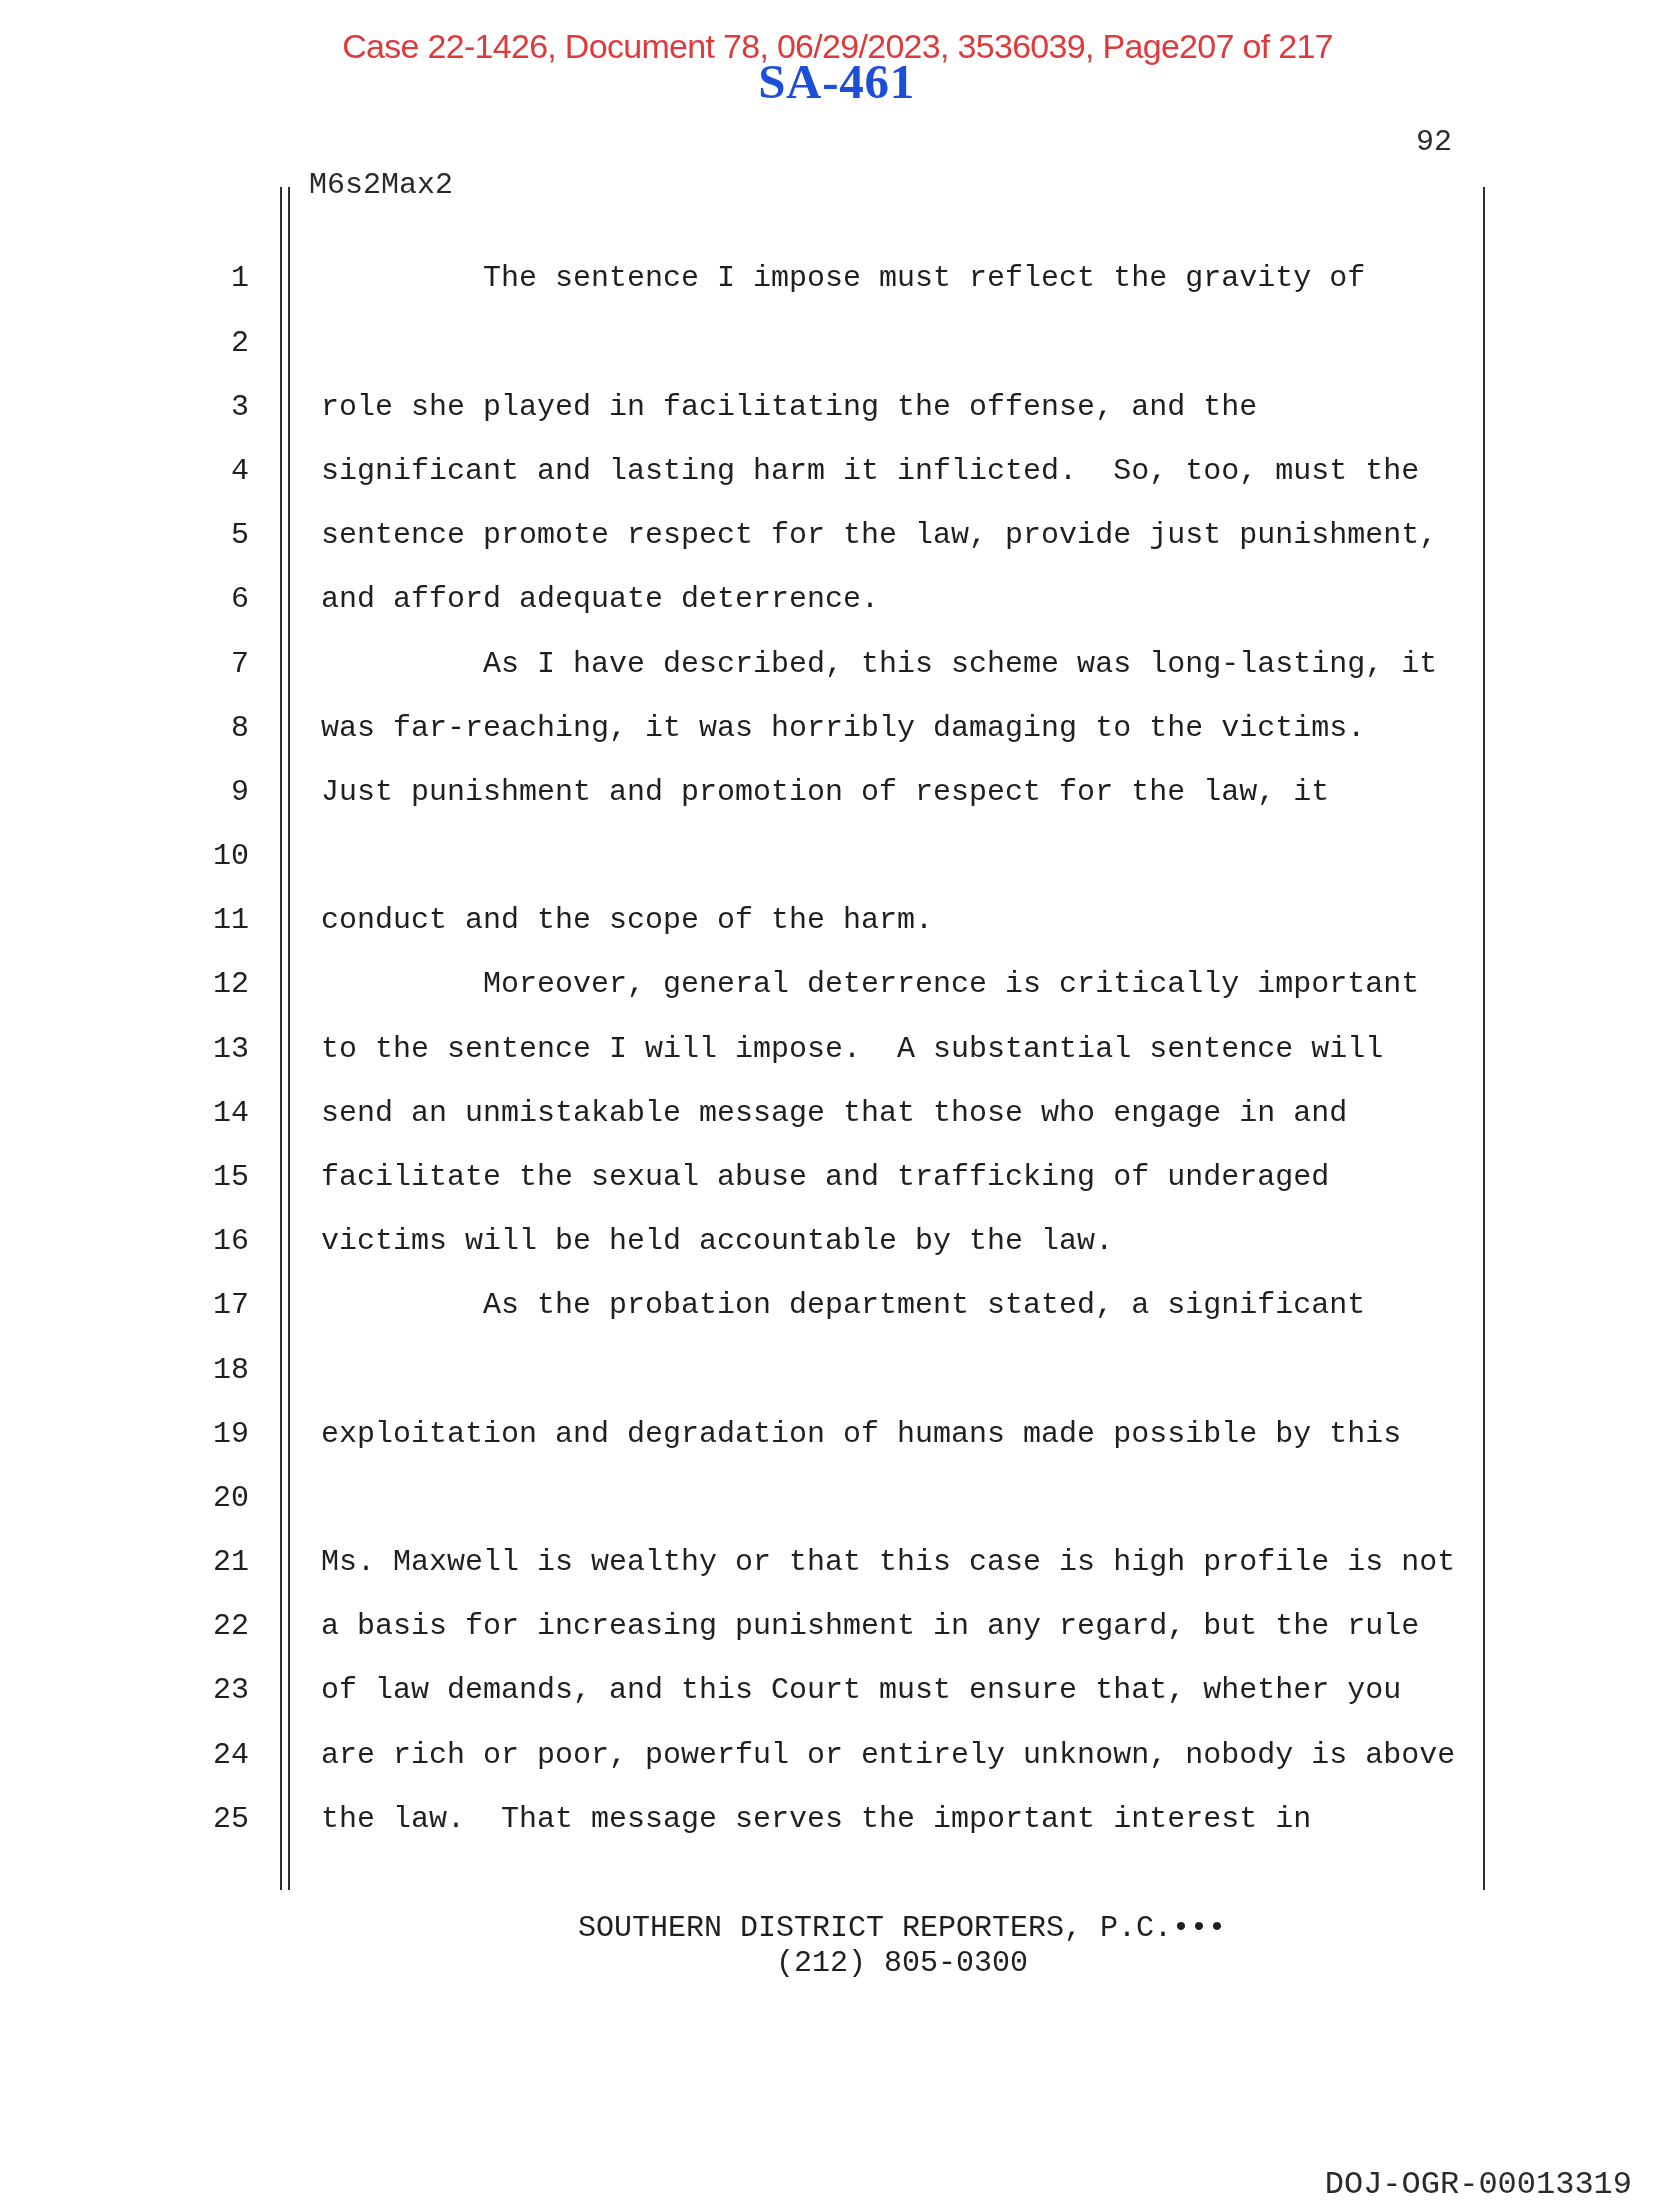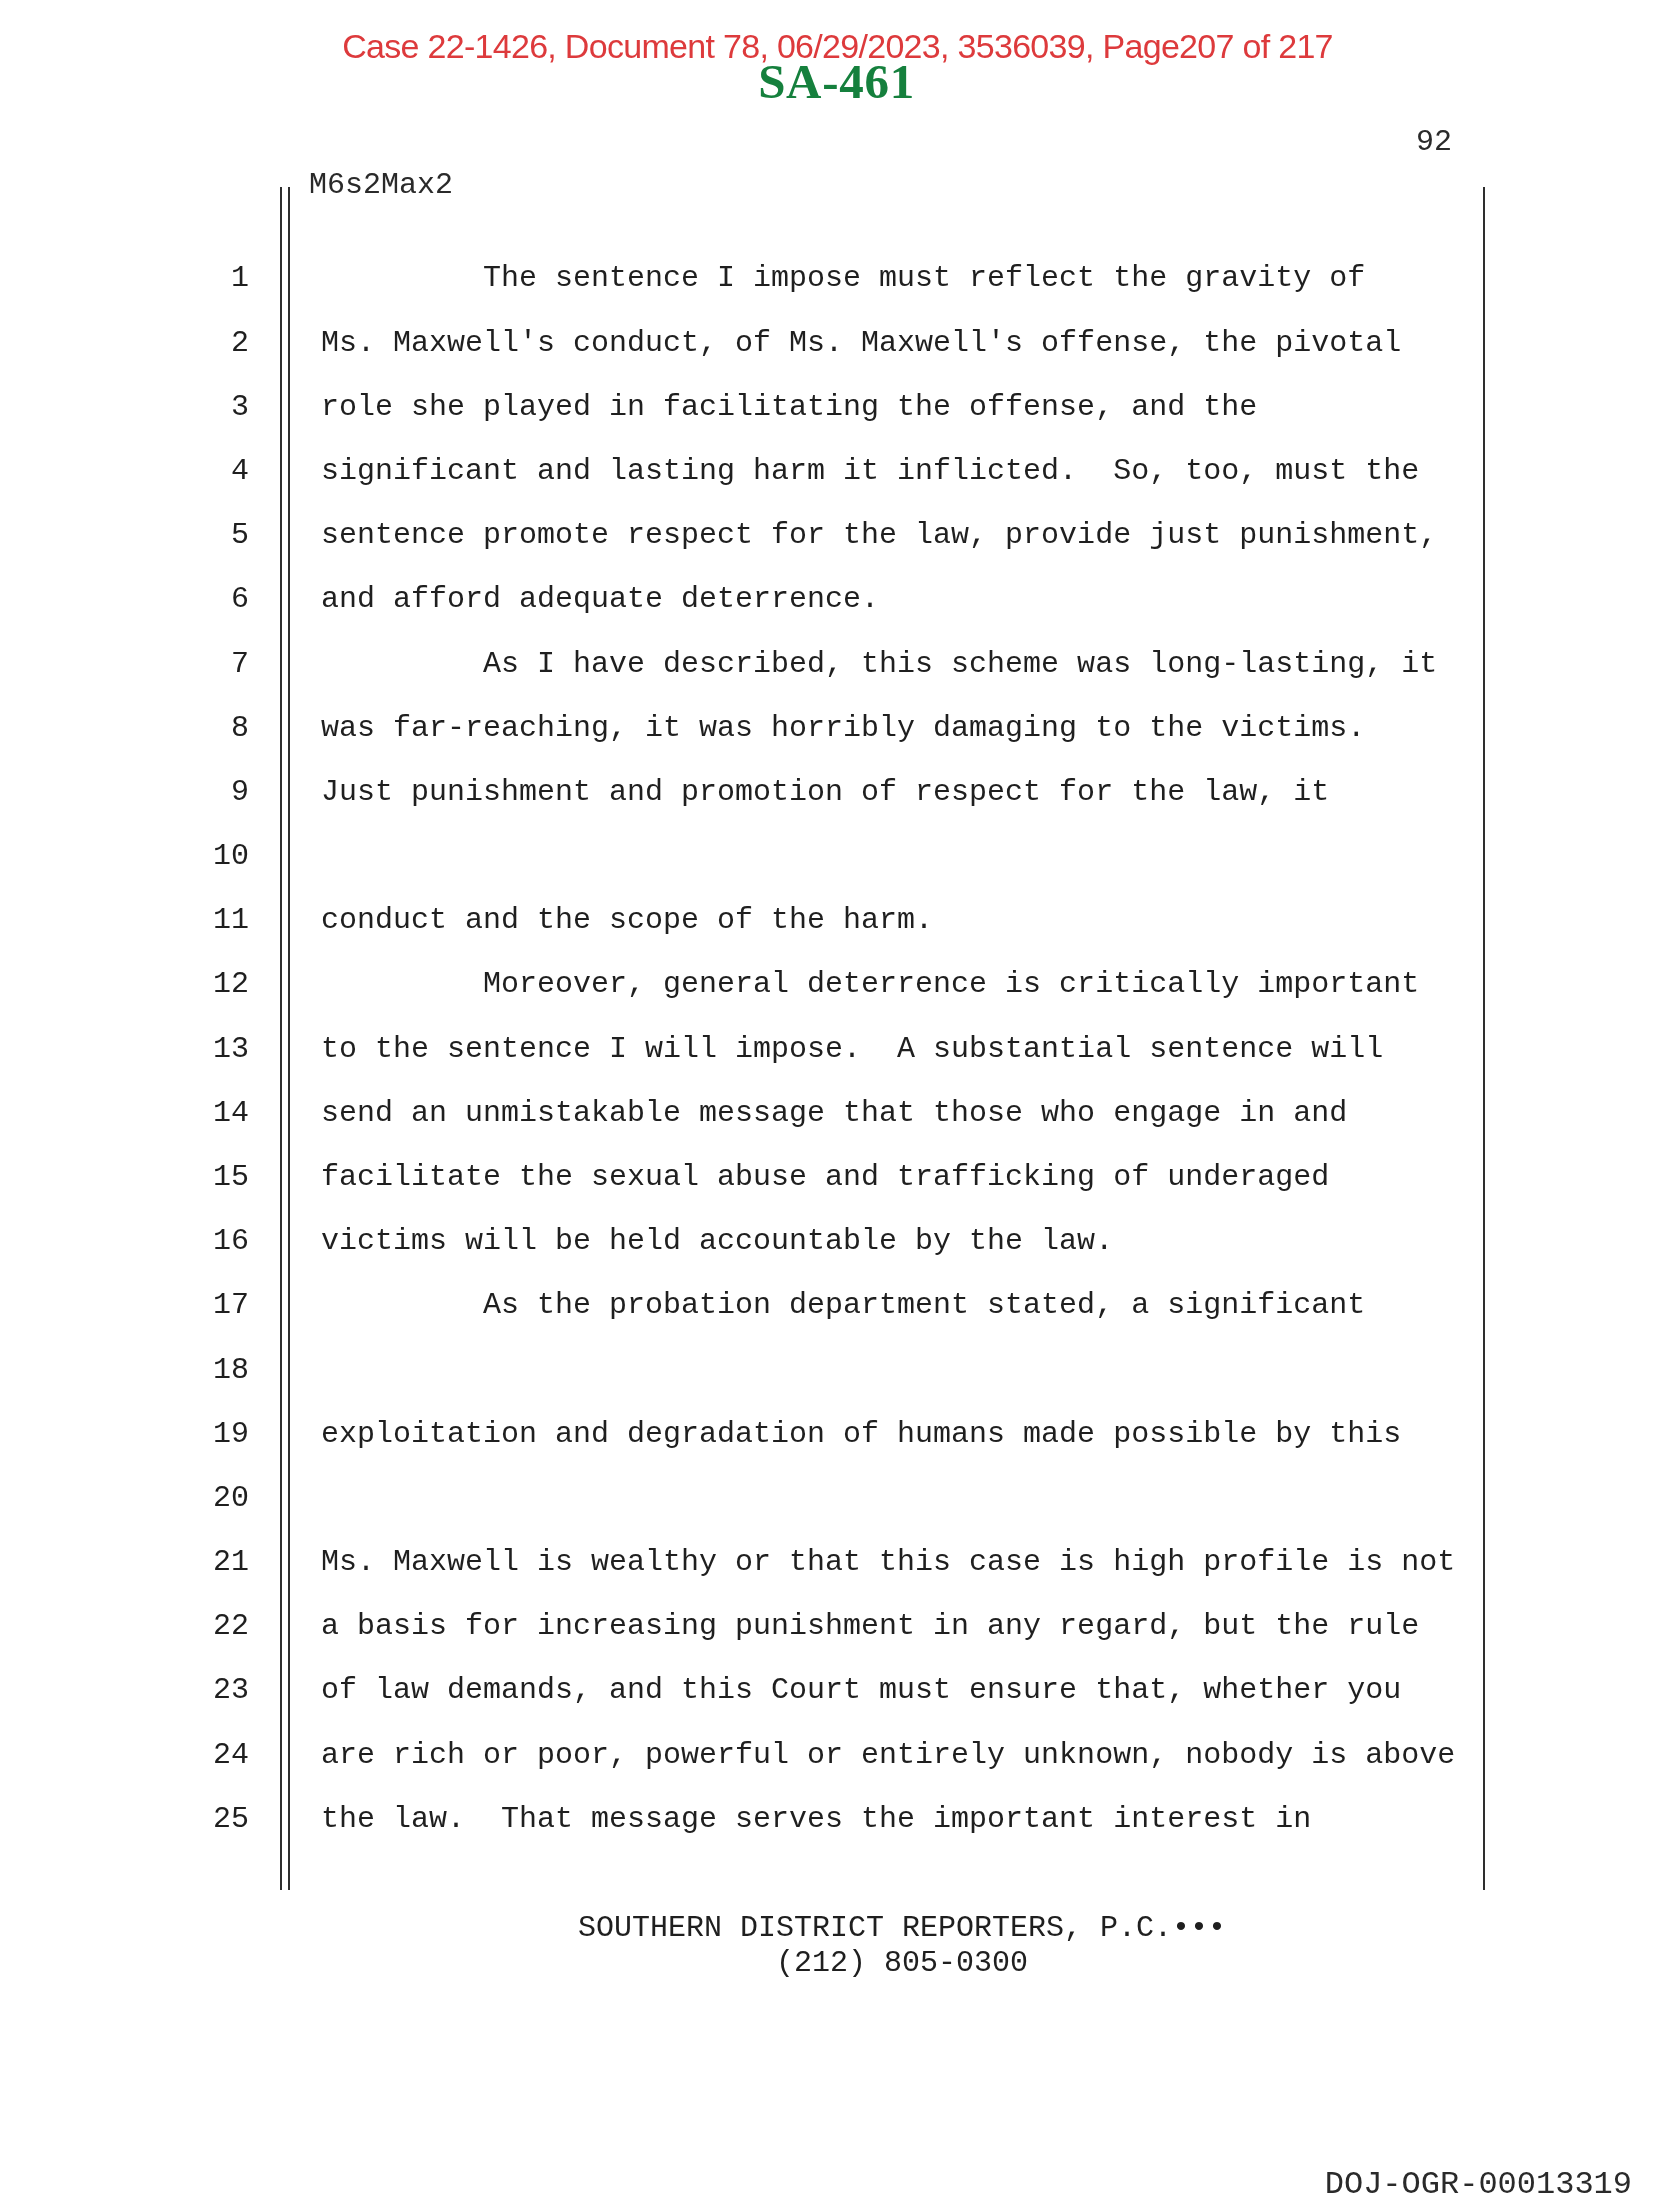--- a/index.html
+++ b/index.html
@@ -20,21 +20,21 @@
     font-size:34px;line-height:1.1;
     letter-spacing:-0.7px;
   }
   
   #sa-number{
     left:0;top:56px;width:1673px;
     text-align:center;
     font-family:"Liberation Serif","DejaVu Serif",serif;
     font-weight:bold;
     font-size:49px;line-height:1.05;
-    color:#15803d;
+    color:#1d4ed8;
     letter-spacing:0.7px;
   }
   
   #page-number{
     left:1353px;top:126px;width:99px;
     text-align:right;
     font-size:30px;line-height:1.1;
     color:#2a2a2a;
   }
   
@@ -92,21 +92,21 @@
 <div class="abs" id="page-number">92</div>
 
 <div class="abs" id="session-code">M6s2Max2</div>
 
 <div class="abs vrule" id="left-rule-a"></div>
 <div class="abs vrule" id="left-rule-b"></div>
 <div class="abs vrule" id="right-rule"></div>
 
 <div id="transcript-body">
     <div class="t-row" style="top: 261px;"><span class="t-num">1</span><span class="t-text">         The sentence I impose must reflect the gravity of</span></div>
-    <div class="t-row" style="top: 326px;"><span class="t-num">2</span><span class="t-text">Ms. Maxwell's conduct, of Ms. Maxwell's offense, the pivotal</span></div>
+    <div class="t-row" style="top: 326px;"><span class="t-num">2</span></div>
     <div class="t-row" style="top: 390px;"><span class="t-num">3</span><span class="t-text">role she played in facilitating the offense, and the</span></div>
     <div class="t-row" style="top: 454px;"><span class="t-num">4</span><span class="t-text">significant and lasting harm it inflicted.  So, too, must the</span></div>
     <div class="t-row" style="top: 518px;"><span class="t-num">5</span><span class="t-text">sentence promote respect for the law, provide just punishment,</span></div>
     <div class="t-row" style="top: 582px;"><span class="t-num">6</span><span class="t-text">and afford adequate deterrence.</span></div>
     <div class="t-row" style="top: 647px;"><span class="t-num">7</span><span class="t-text">         As I have described, this scheme was long-lasting, it</span></div>
     <div class="t-row" style="top: 711px;"><span class="t-num">8</span><span class="t-text">was far-reaching, it was horribly damaging to the victims.</span></div>
     <div class="t-row" style="top: 775px;"><span class="t-num">9</span><span class="t-text">Just punishment and promotion of respect for the law, it</span></div>
     <div class="t-row" style="top: 839px;"><span class="t-num">10</span></div>
     <div class="t-row" style="top: 903px;"><span class="t-num">11</span><span class="t-text">conduct and the scope of the harm.</span></div>
     <div class="t-row" style="top: 967px;"><span class="t-num">12</span><span class="t-text">         Moreover, general deterrence is critically important</span></div>

